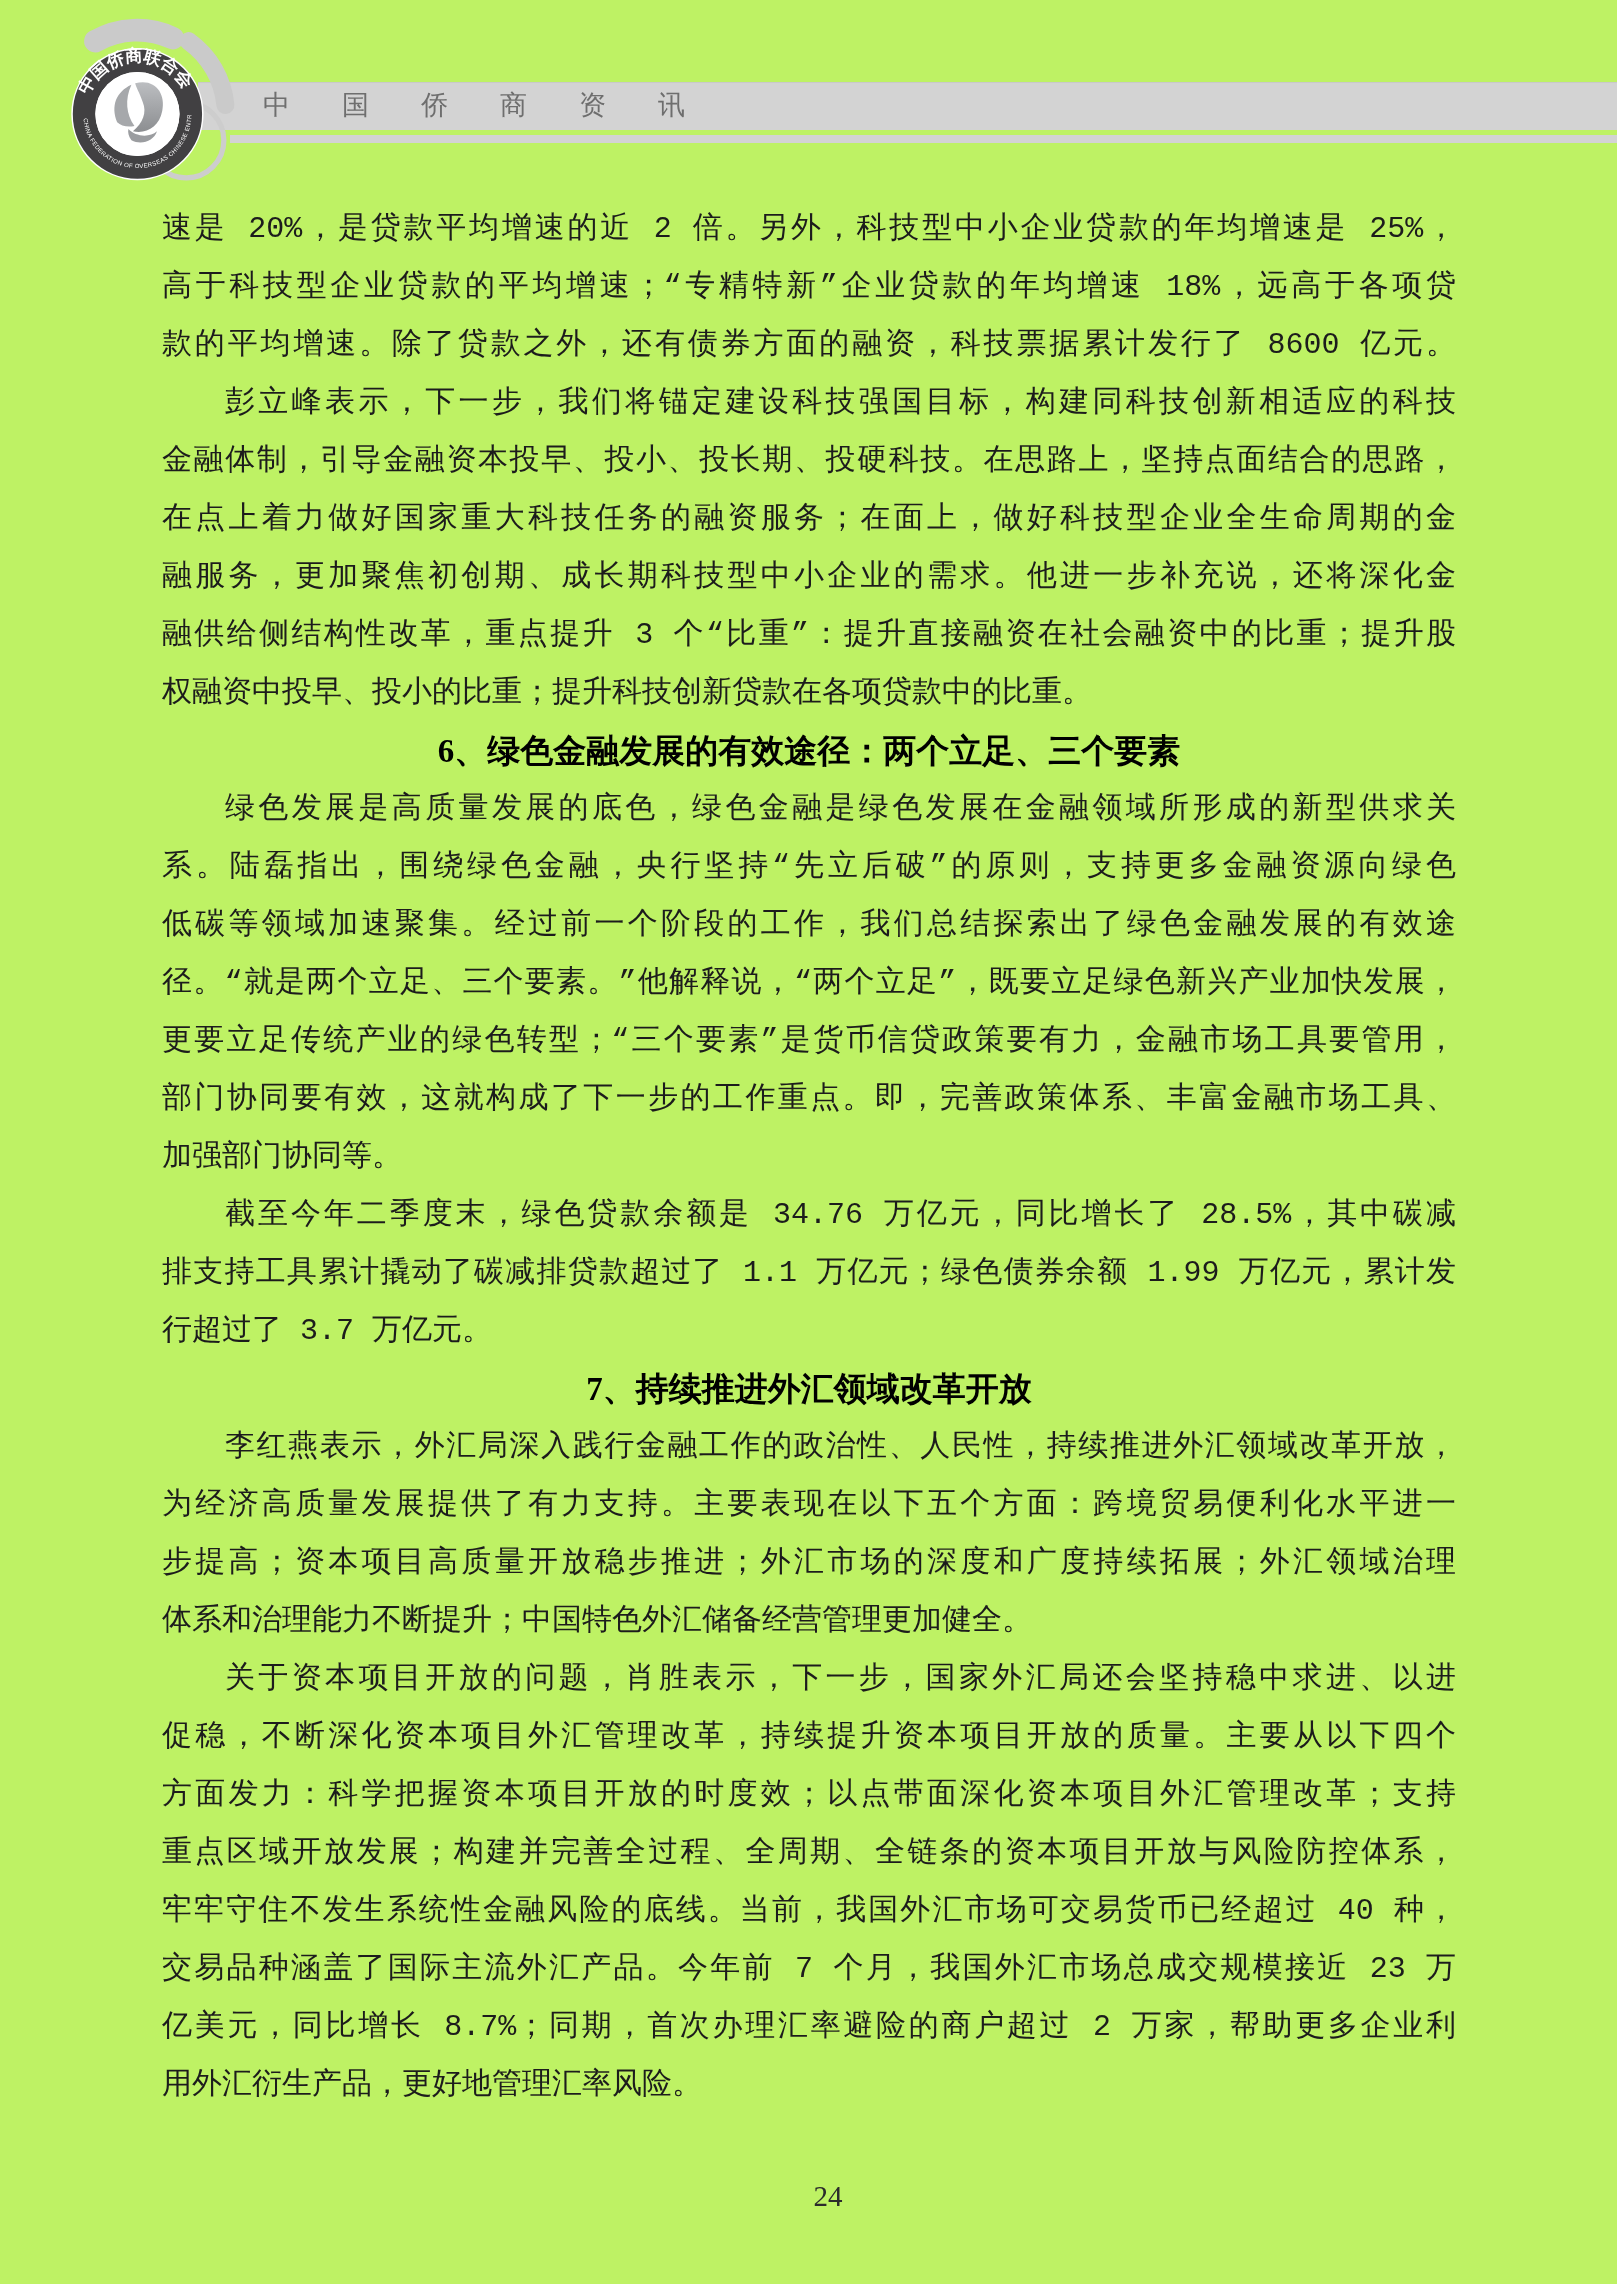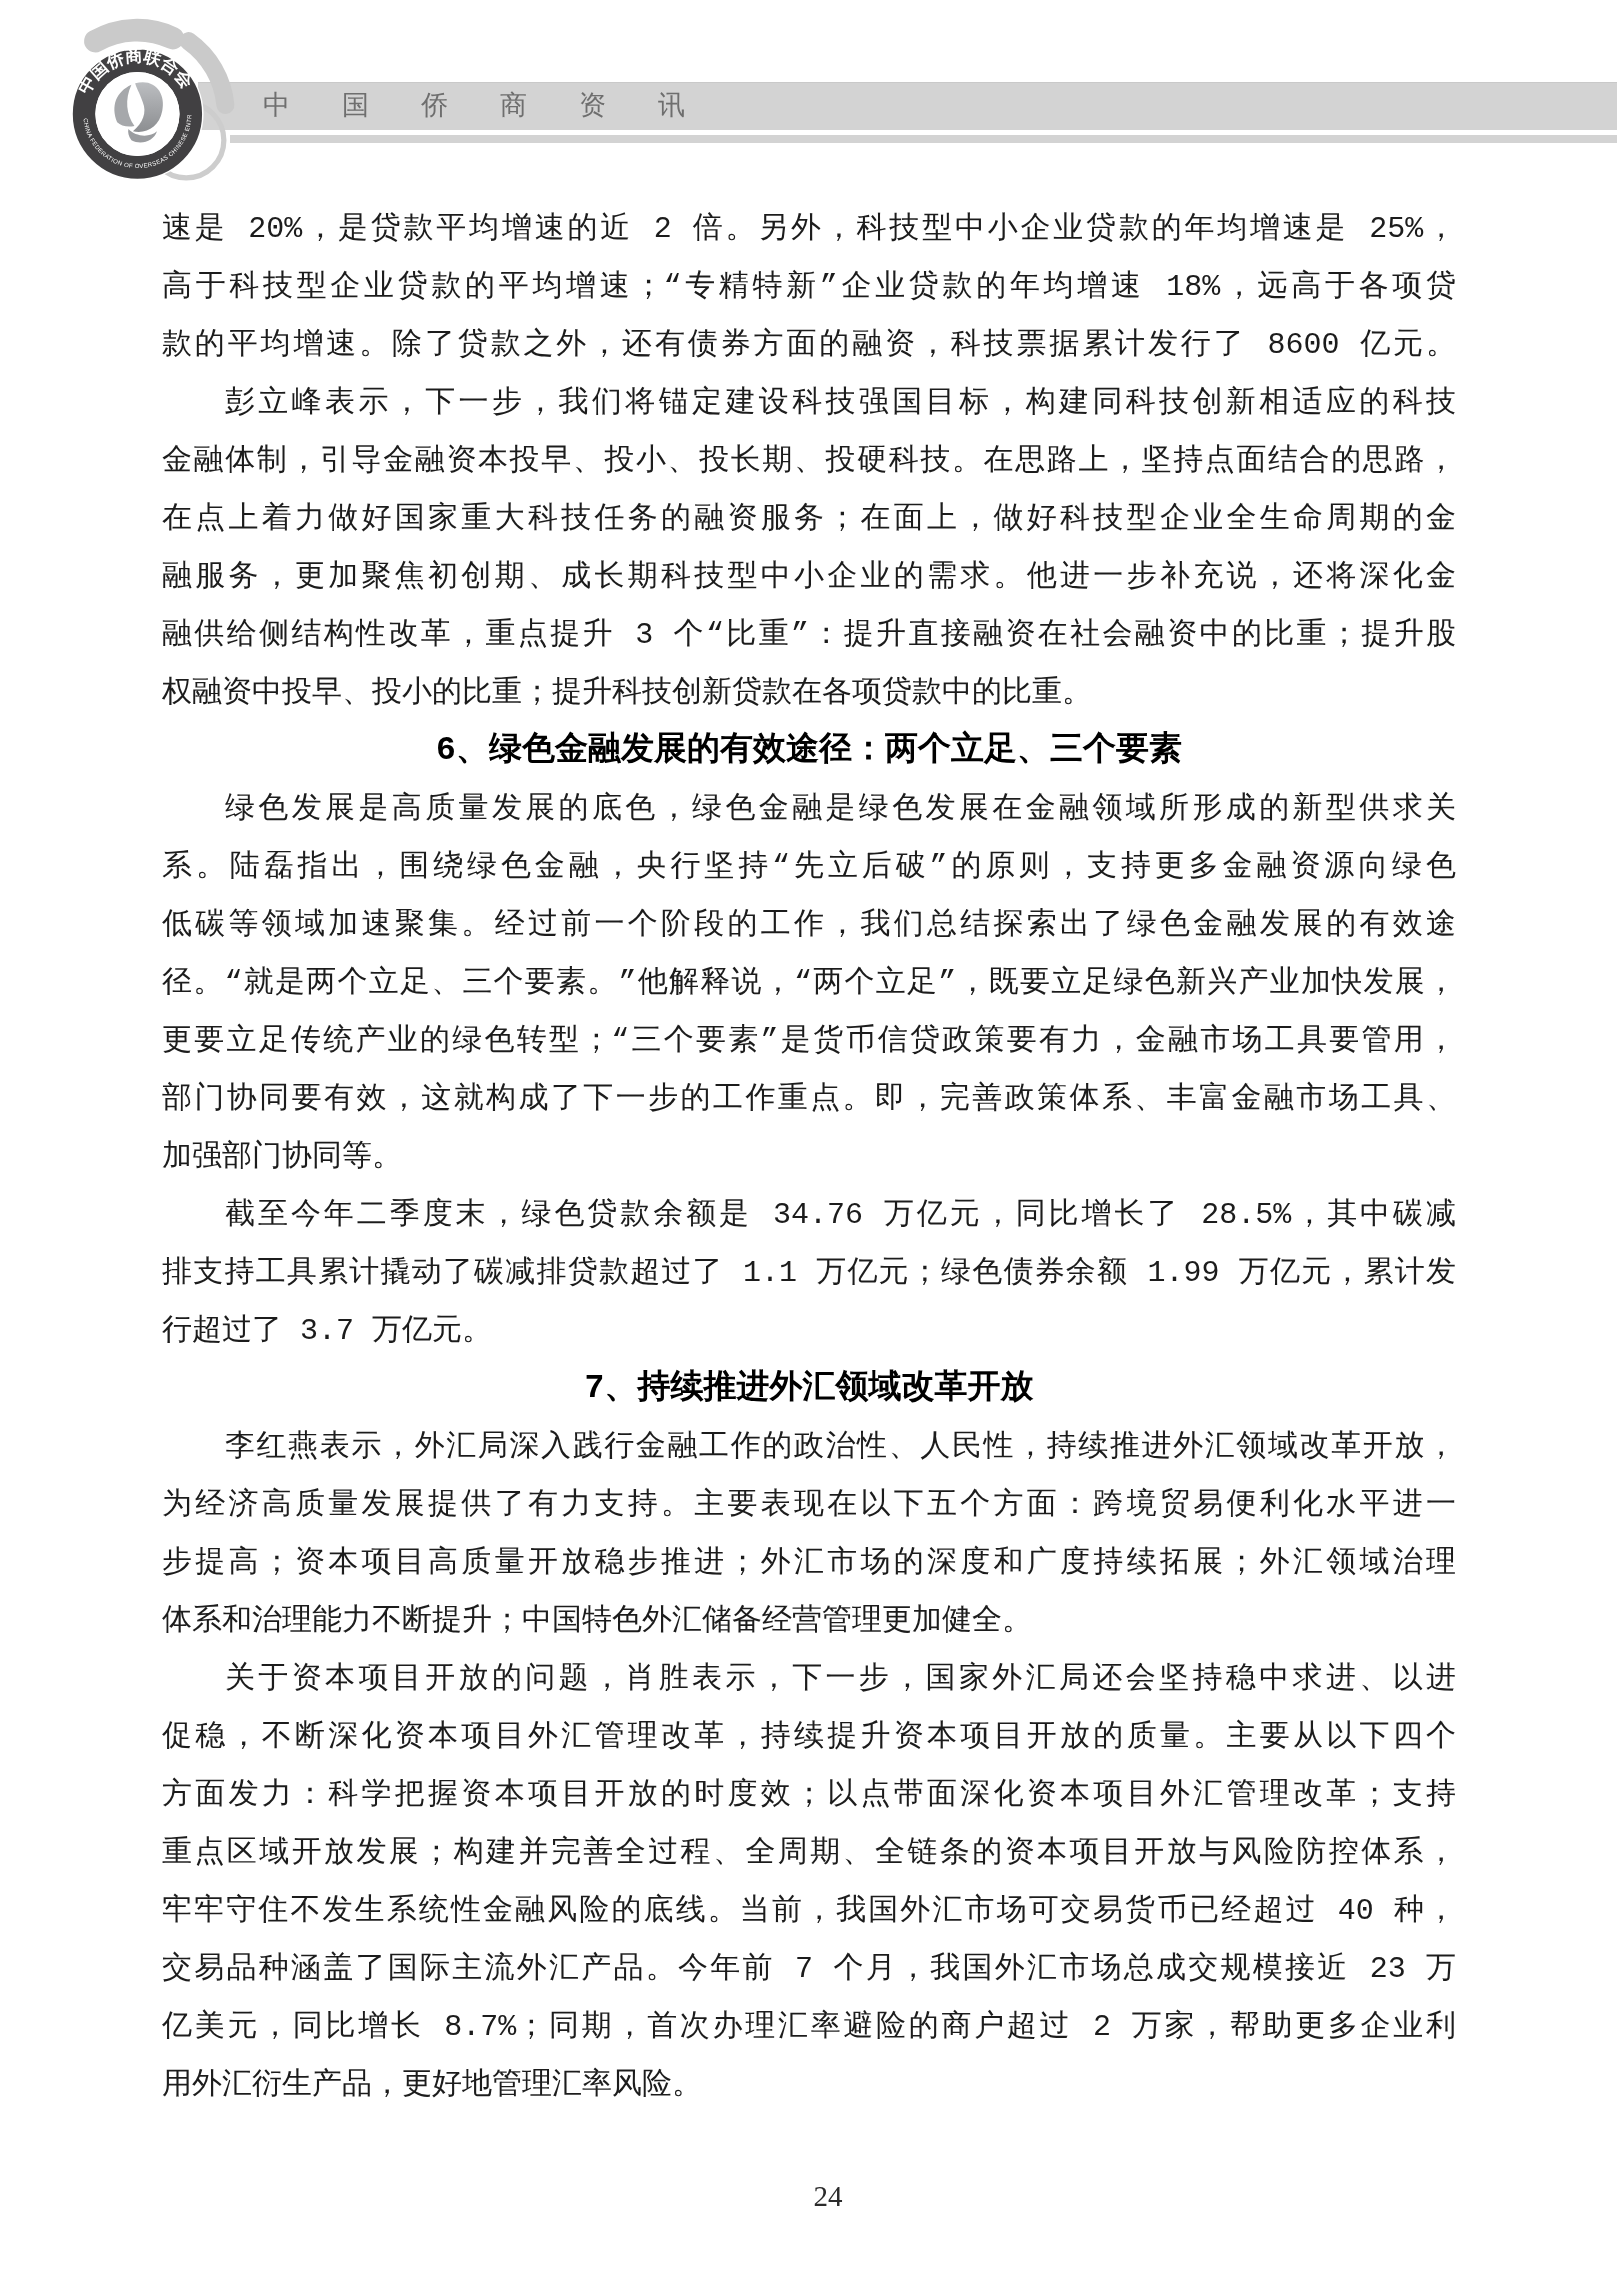--- a/index.html
+++ b/index.html
@@ -1,20 +1,20 @@
 <!DOCTYPE html>
 <html style="font-size:12px"><head>
 <meta charset="utf-8">
 <style>
   html,body{margin:0;padding:0;}
   body{background:#888;}
   .page{
     position:relative;
     width:1617px;height:2284px;
-    background:#ffffff;
+    background:#bef264;
     overflow:hidden;
     font-family:"Liberation Serif", serif;
   }
   
   .bar-main{
     position:absolute;left:198px;top:82px;right:0;height:47px;
     background:#d3d3d3;border-top:0.8px solid #c9c9c9;
   }
   .bar-thin{
     position:absolute;left:230px;top:135px;right:0;height:7.5px;
@@ -34,21 +34,21 @@
   }
   .tline{
     line-height:58px;height:58px;
     text-align:justify;text-align-last:justify;
     white-space:nowrap;overflow:hidden;font-family:Liberation Mono, monospace;
   }
   .tline.ind{padding-left:63px;}
   .tline.last{text-align-last:left;}
   .heading{
     line-height:58px;height:58px;
-    font-family:Liberation Mono, monospace;
+    font-family:Liberation Serif, serif;
     font-weight:bold;font-size:33px;color:#000;
     text-align:center;text-align-last:center;
     white-space:nowrap;overflow:hidden;
   }
   .page-number{
     position:absolute;left:0;right:0;top:2180px;
     text-align:center;font-size:29px;color:#2b2b2b;
     font-family:"Liberation Serif", serif;
     padding-left:39px;
   }

